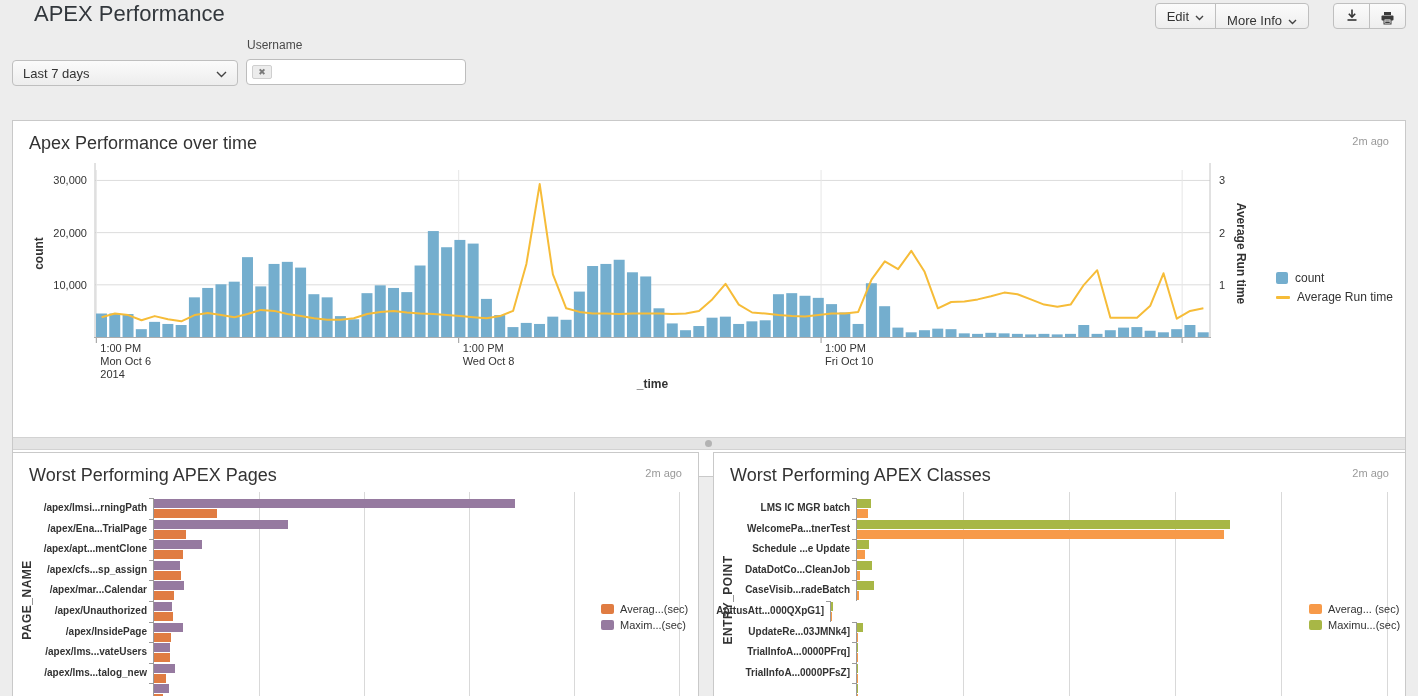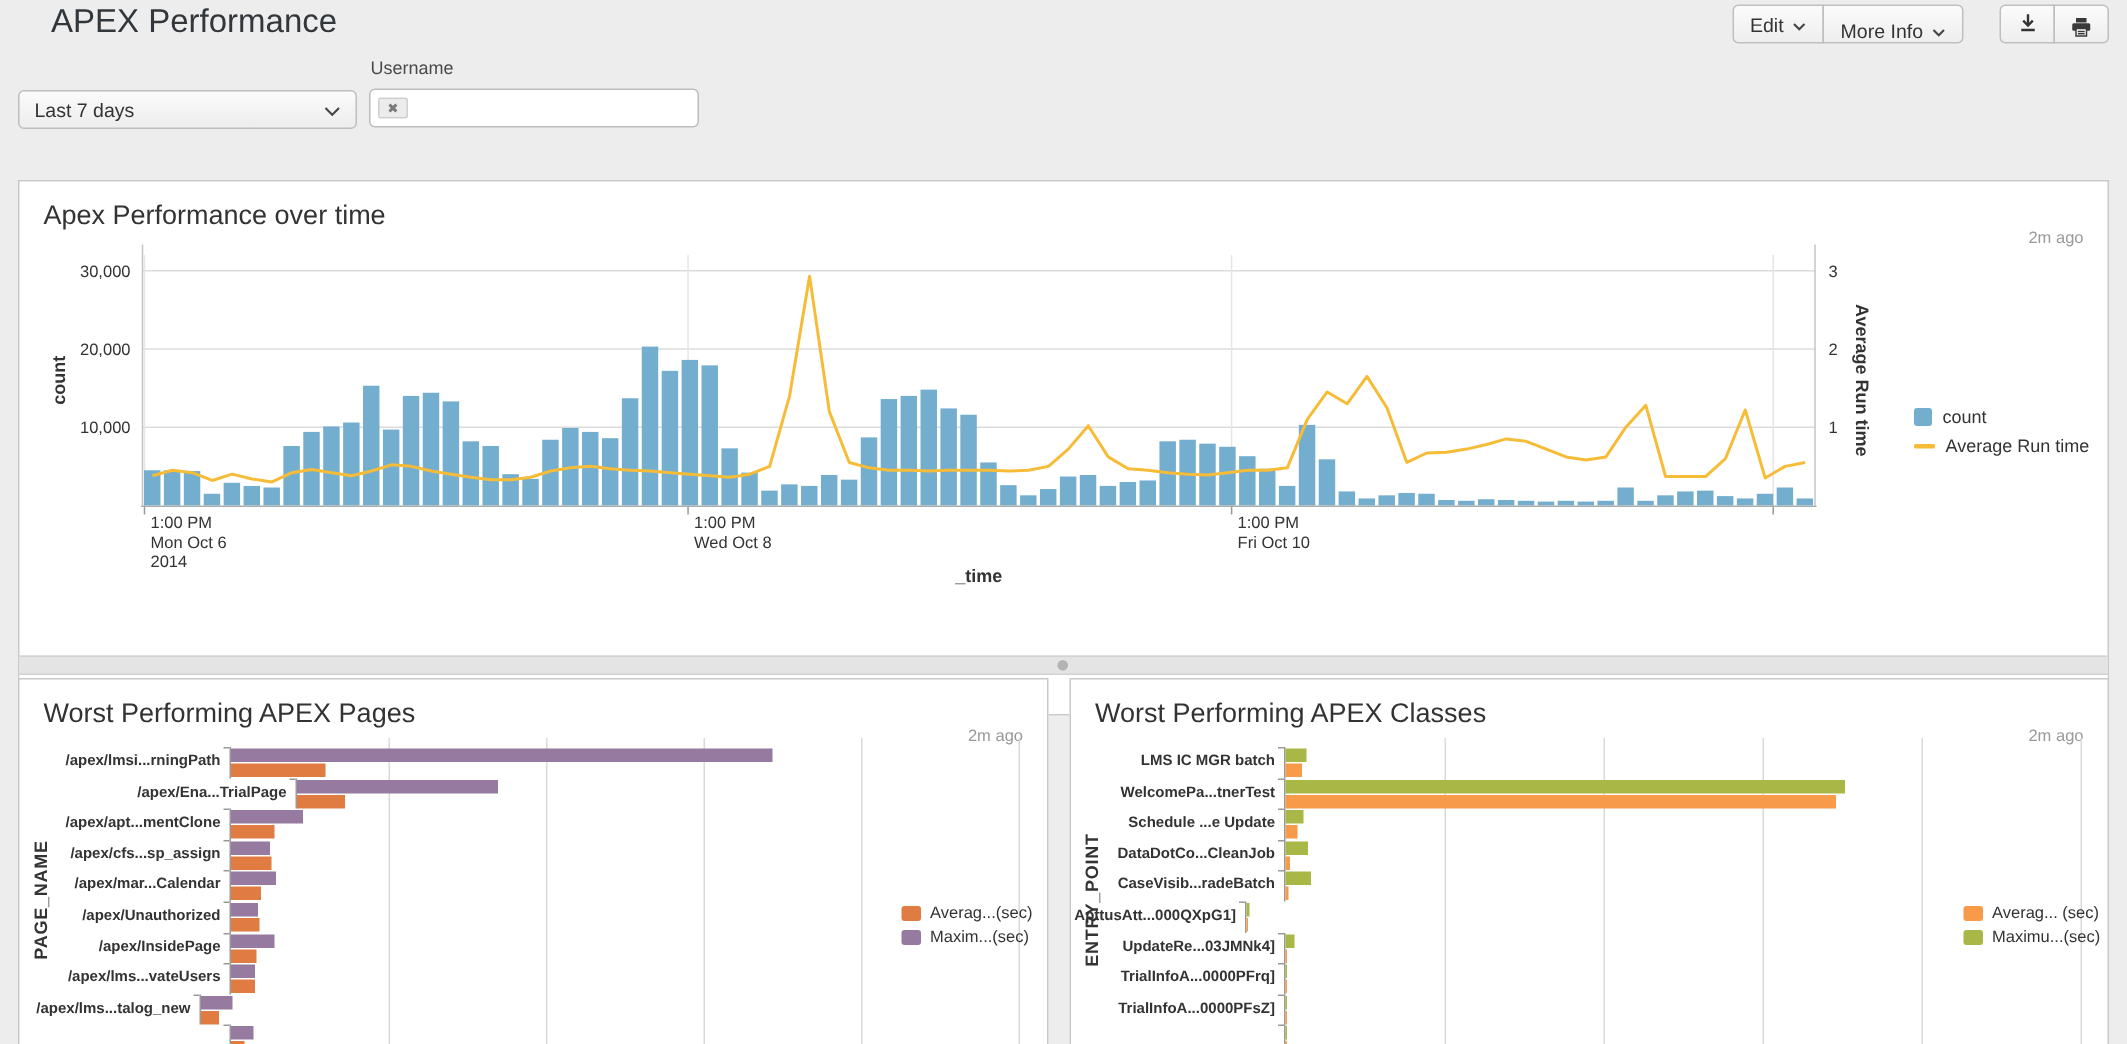--- a/index.html
+++ b/index.html
@@ -34,21 +34,21 @@
     position:absolute; left:246px; top:59px; width:220px; height:26px;
     background:#fff; border:1px solid #bdbdbd; border-radius:4px;
     display:flex; align-items:center; padding:0 5px; cursor:text;
   }
   .tok { display:flex; align-items:center; justify-content:center; width:20px; height:14px;
     background:#ececec; border:1px solid #cfcfcf; border-radius:2px; font-size:9px; color:#7a7a7a; }
   
   .panel { position:absolute; background:#fff; border:1px solid #c9c9c9; }
   .panel-hd { position:relative; height:40px; }
   .panel-title { position:absolute; left:16px; top:12px; font-size:18px; font-weight:500; color:#333; }
-  .panel-ago { position:absolute; right:16px; top:32px; font-size:11px; color:#999; }
+  .panel-ago { position:absolute; right:16px; top:14px; font-size:11px; color:#999; }
   #panel-top { left:12px; top:120px; width:1394px; }
   #panel-top .chart-zone { position:relative; height:276px; }
   .tc-legend { position:absolute; left:1263px; top:110px; font-size:12px; color:#333; }
   .tc-legend .lrow { display:flex; align-items:center; gap:7px; margin-bottom:5px; }
   .swatch { width:12px; height:12px; border-radius:2px; }
   .lineswatch { width:14px; height:3px; border-radius:1px; }
   .resize-bar { position:relative; height:13px; background:#e4e4e4; border-top:1px solid #d2d2d2; border-bottom:1px solid #d2d2d2; cursor:row-resize; }
   .resize-bar .dot { position:absolute; left:50%; top:2px; width:7px; height:7px; margin-left:-4px; border-radius:50%; background:#b3b3b3; }
   .panel-foot { height:26px; background:#fff; display:flex; align-items:center; gap:15px; padding-left:17px; }
   .foot-icon { display:flex; align-items:center; cursor:pointer; }
@@ -297,21 +297,21 @@
         <div class="hgridline" style="left: 561.077px;"></div>
         <div class="hgridline" style="left: 666.097px;"></div>
         <div class="hrow">
           <div class="hlabel" style="width: 140px;">/apex/lmsi...rningPath</div>
           <div class="hbars">
             <div class="hbar" style="background: rgb(150, 122, 160); width: 361.266px;"></div>
             <div class="hbar" style="background: rgb(224, 124, 66); width: 63.0116px;"></div>
           </div>
         </div>
         <div class="hrow">
-          <div class="hlabel" style="width: 140px; margin-left: 44px;">/apex/Ena...TrialPage</div>
+          <div class="hlabel" style="width: 140px;">/apex/Ena...TrialPage</div>
           <div class="hbars">
             <div class="hbar" style="background: rgb(150, 122, 160); width: 134.425px;"></div>
             <div class="hbar" style="background: rgb(224, 124, 66); width: 31.5058px;"></div>
           </div>
         </div>
         <div class="hrow">
           <div class="hlabel" style="width: 140px;">/apex/apt...mentClone</div>
           <div class="hbars">
             <div class="hbar" style="background: rgb(150, 122, 160); width: 48.3089px;"></div>
             <div class="hbar" style="background: rgb(224, 124, 66); width: 29.4054px;"></div>
@@ -346,21 +346,21 @@
           </div>
         </div>
         <div class="hrow">
           <div class="hlabel" style="width: 140px;">/apex/lms...vateUsers</div>
           <div class="hbars">
             <div class="hbar" style="background: rgb(150, 122, 160); width: 15.7529px;"></div>
             <div class="hbar" style="background: rgb(224, 124, 66); width: 15.7529px;"></div>
           </div>
         </div>
         <div class="hrow">
-          <div class="hlabel" style="width: 120px;">/apex/lms...talog_new</div>
+          <div class="hlabel" style="width: 140px;">/apex/lms...talog_new</div>
           <div class="hbars">
             <div class="hbar" style="background: rgb(150, 122, 160); width: 21.0039px;"></div>
             <div class="hbar" style="background: rgb(224, 124, 66); width: 11.5521px;"></div>
           </div>
         </div>
         <div class="hrow">
           <div class="hlabel" style="width: 140px;"></div>
           <div class="hbars">
             <div class="hbar" style="background: rgb(150, 122, 160); width: 14.7027px;"></div>
             <div class="hbar" style="background: rgb(224, 124, 66); width: 9.45174px;"></div>

